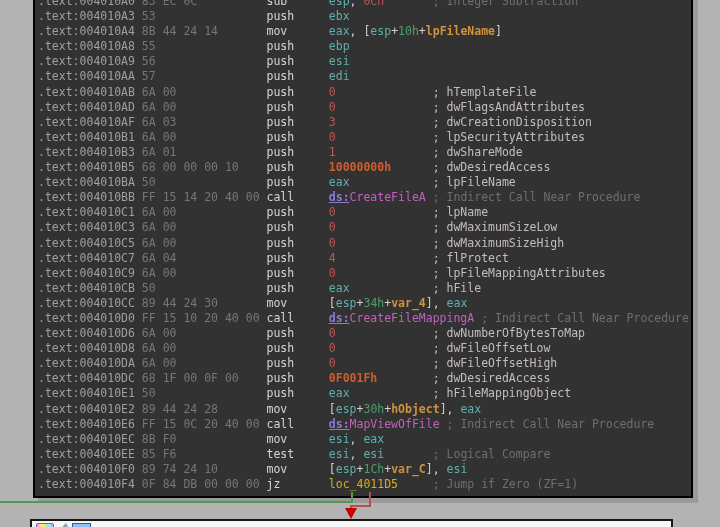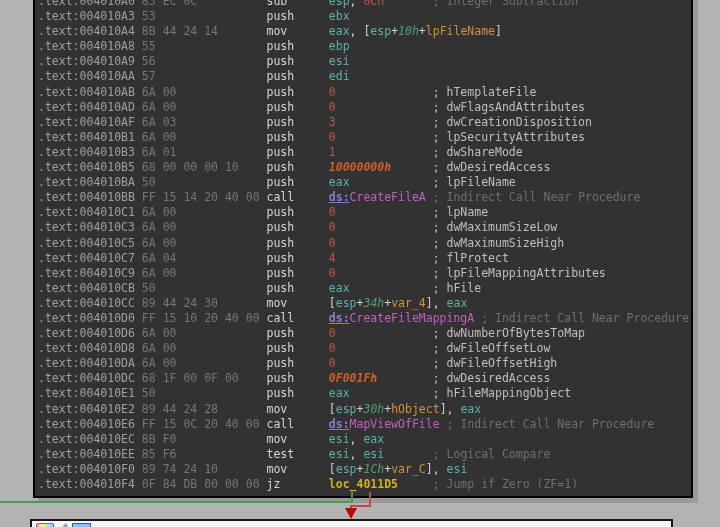--- a/index.html
+++ b/index.html
@@ -22,26 +22,26 @@
     font-size:11.5px;line-height:15.1px;
     white-space:pre;
   }
   .row{height:15.1px;white-space:pre;}
   
   .t-addr {color:#9f9f9f;}
   .t-bytes{color:#767676;}
   .t-mn   {color:#d6d6d6;}
   .t-reg  {color:#5db1ad;}
   .t-imm  {color:#bf5650;}
-  .t-bighex{color:#cd5f2e;font-weight:bold;font-style:italic;}
-  .t-stk  {color:#4f9e6e;font-style:italic;}
-  .t-var  {color:#d2913c;font-weight:normal;}
+  .t-bighex{color:#cd5f2e;font-weight:bold;}
+  .t-stk  {color:#4f9e6e;}
+  .t-var  {color:#d2913c;font-weight:bold;}
   .t-seg  {color:#8d7ad0;font-weight:bold;text-decoration:underline;}
   .t-api  {color:#c55fc0;font-weight:normal;}
-  .t-loc  {color:#d4af1e;font-weight:bold;}
+  .t-loc  {color:#d4af1e;font-weight:normal;}
   .t-pn   {color:#cfcfcf;}
   .t-cmt  {color:#c4bac4;}
   .t-acmt {color:#6f6f6f;}
   
   #edges{position:absolute;left:0;top:0;width:720px;height:527px;pointer-events:none;}
   
   #bottom-widget{
     position:absolute;left:30px;top:519px;width:639px;height:14px;
     background:#f7f7f7;border:2px solid #161616;border-bottom:none;
   }

